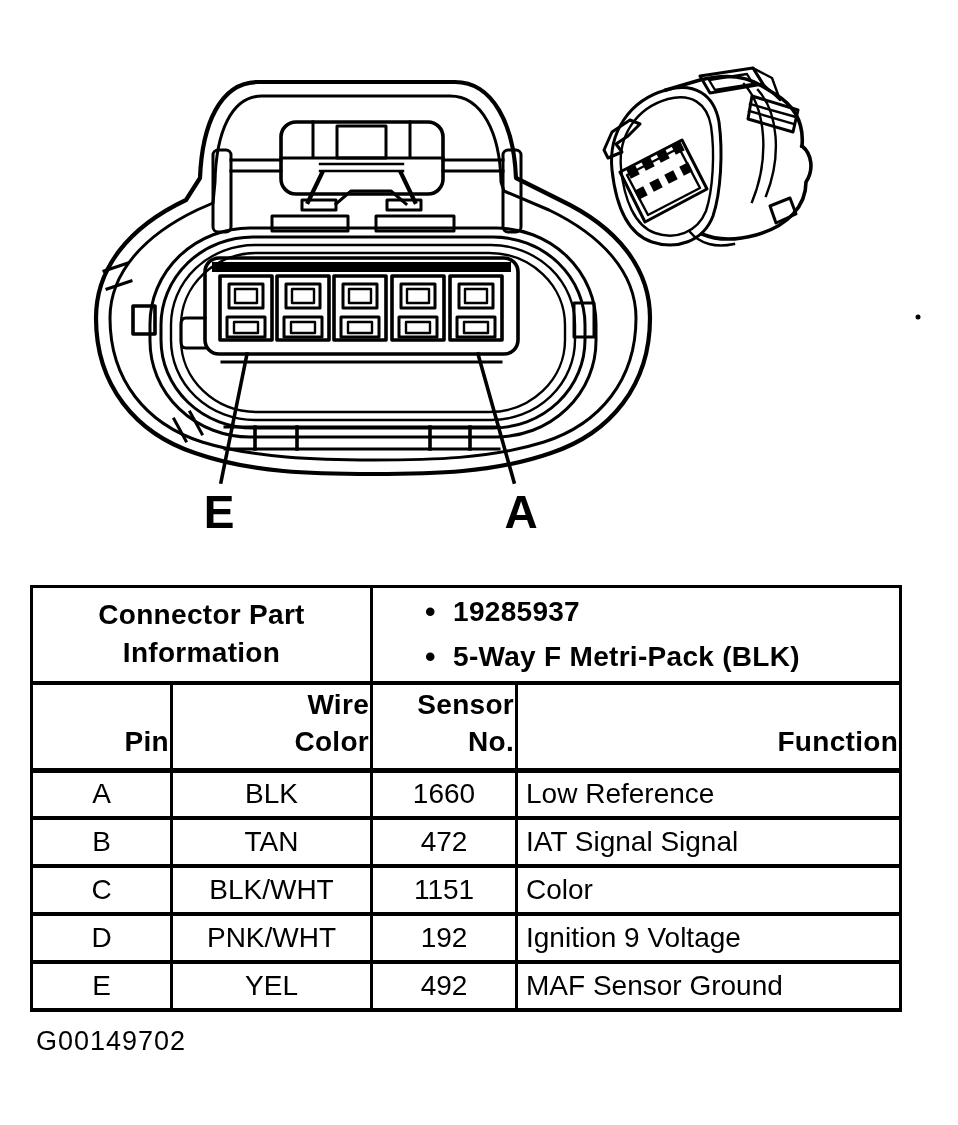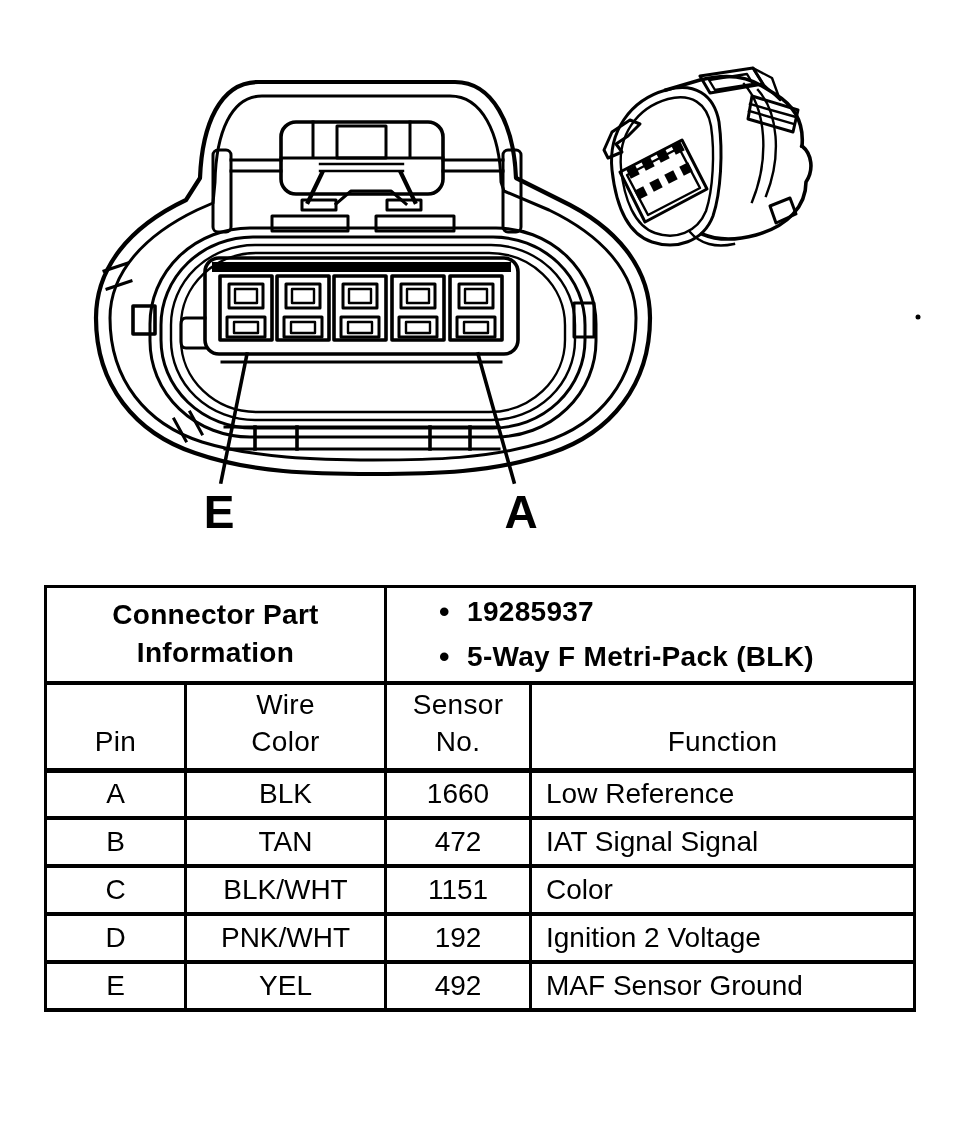--- a/index.html
+++ b/index.html
@@ -13,43 +13,43 @@
   .ln{fill:none;stroke:#000;stroke-linejoin:round;stroke-linecap:square;}
   .s2{stroke-width:2.4px;}
   .s3{stroke-width:3px;}
   .s35{stroke-width:3.6px;}
   .s4{stroke-width:4.2px;}
   .fill{fill:#000;stroke:none;}
   .pinlabel{font:bold 46px "Liberation Sans",sans-serif;fill:#000;stroke:none;}
 
   
   table.conn{
-    position:absolute;left:44px;top:585px;width:869px;
+    position:absolute;left:30px;top:585px;width:869px;
     border-collapse:collapse;table-layout:fixed;
   }
   table.conn td{border:3px solid #000;overflow:hidden;}
   tr.hdr1{height:96px;}
   tr.hdr1 td{border-bottom-width:4px;}
   tr.hdr2{height:84px;}
   tr.hdr2 td{border-bottom-width:5px;}
   tr.data{height:48px;}
   tr.data td{border-bottom-width:4px;font-size:28px;text-align:center;}
   td.part-hdr{
     text-align:center;vertical-align:middle;font-weight:bold;font-size:28px;
     line-height:38px;white-space:pre-line;letter-spacing:.3px;
   }
   td.part-items{vertical-align:middle;padding-left:52px;}
   .bullet-item{display:flex;align-items:center;line-height:45px;
     font-weight:bold;font-size:28px;letter-spacing:.3px;}
   .blt{font-size:30px;width:28px;display:inline-block;}
   td.colhdr{
-    vertical-align:bottom;text-align:center;font-weight:normal;font-size:28px;
+    vertical-align:bottom;text-align:right;font-weight:bold;font-size:28px;
     line-height:37px;padding-bottom:8px;white-space:pre-line;letter-spacing:.3px;
   }
-  td.fn{text-align:left !important;padding-left:14px;}
+  td.fn{text-align:left !important;padding-left:8px;}
   .caption{
     position:absolute;left:36px;top:1026px;font-size:27px;letter-spacing:1px;
   }
 </style>
 </head>
 <body>
 
 <div class="page">
 
   <svg class="diagram" width="958" height="575" viewBox="0 0 958 575">
@@ -239,24 +239,25 @@
       <tr class="data">
         <td>C</td>
         <td>BLK/WHT</td>
         <td>1151</td>
         <td class="fn">Color</td>
       </tr>
       <tr class="data">
         <td>D</td>
         <td>PNK/WHT</td>
         <td>192</td>
-        <td class="fn">Ignition 2 Voltage</td>
+        <td class="fn">Ignition 9 Voltage</td>
       </tr>
       <tr class="data">
         <td>E</td>
         <td>YEL</td>
         <td>492</td>
         <td class="fn">MAF Sensor Ground</td>
       </tr>
     </tbody>
   </table>
 
+  <div class="caption">G00149702</div>
 </div>
 
 </body></html>

